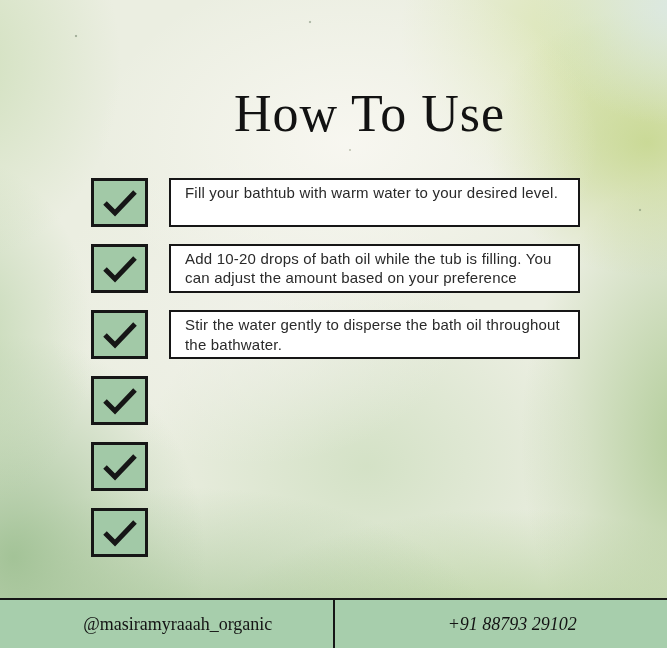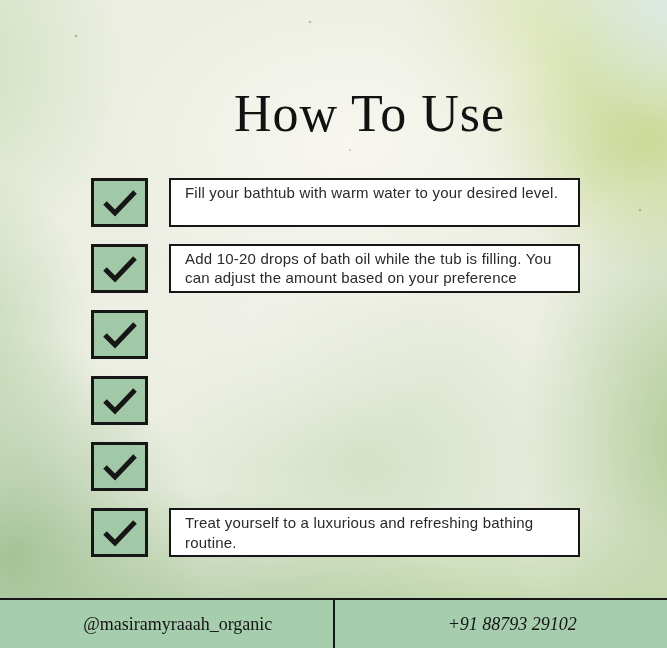--- a/index.html
+++ b/index.html
@@ -153,52 +153,52 @@
     </div>
 
     <div class="step-row">
       <div class="checkbox">
         <span>
           <svg width="36" height="28" viewBox="0 0 36 28">
             <polyline points="3,14 13,24 33,3" fill="none" stroke="#161616" stroke-width="5" stroke-linecap="butt" stroke-linejoin="miter"></polyline>
           </svg>
         </span>
       </div>
-    </div>
-
-    <div class="step-row">
-      <div class="checkbox">
-        <span>
-          <svg width="36" height="28" viewBox="0 0 36 28">
-            <polyline points="3,14 13,24 33,3" fill="none" stroke="#161616" stroke-width="5" stroke-linecap="butt" stroke-linejoin="miter"></polyline>
-          </svg>
-        </span>
-      </div>
-    </div>
-
-    <div class="step-row">
-      <div class="checkbox">
-        <span>
-          <svg width="36" height="28" viewBox="0 0 36 28">
-            <polyline points="3,14 13,24 33,3" fill="none" stroke="#161616" stroke-width="5" stroke-linecap="butt" stroke-linejoin="miter"></polyline>
-          </svg>
-        </span>
-      </div>
-    </div>
-
-    <div class="step-row">
-      <div class="checkbox">
-        <span>
-          <svg width="36" height="28" viewBox="0 0 36 28">
-            <polyline points="3,14 13,24 33,3" fill="none" stroke="#161616" stroke-width="5" stroke-linecap="butt" stroke-linejoin="miter"></polyline>
-          </svg>
-        </span>
-      </div>
       <div class="textbox large">
-        <span>Treat yourself to a luxurious and refreshing bathing routine.</span>
+        <span>Stir the water gently to disperse the bath oil throughout the bathwater.</span>
+      </div>
+    </div>
+
+    <div class="step-row">
+      <div class="checkbox">
+        <span>
+          <svg width="36" height="28" viewBox="0 0 36 28">
+            <polyline points="3,14 13,24 33,3" fill="none" stroke="#161616" stroke-width="5" stroke-linecap="butt" stroke-linejoin="miter"></polyline>
+          </svg>
+        </span>
+      </div>
+    </div>
+
+    <div class="step-row">
+      <div class="checkbox">
+        <span>
+          <svg width="36" height="28" viewBox="0 0 36 28">
+            <polyline points="3,14 13,24 33,3" fill="none" stroke="#161616" stroke-width="5" stroke-linecap="butt" stroke-linejoin="miter"></polyline>
+          </svg>
+        </span>
+      </div>
+    </div>
+
+    <div class="step-row">
+      <div class="checkbox">
+        <span>
+          <svg width="36" height="28" viewBox="0 0 36 28">
+            <polyline points="3,14 13,24 33,3" fill="none" stroke="#161616" stroke-width="5" stroke-linecap="butt" stroke-linejoin="miter"></polyline>
+          </svg>
+        </span>
       </div>
     </div>
 
   </div>
 
   <div class="footer">
     <div class="footer-cell left">@masiramyraaah_organic</div>
     <div class="footer-cell right">+91 88793 29102</div>
   </div>
 

